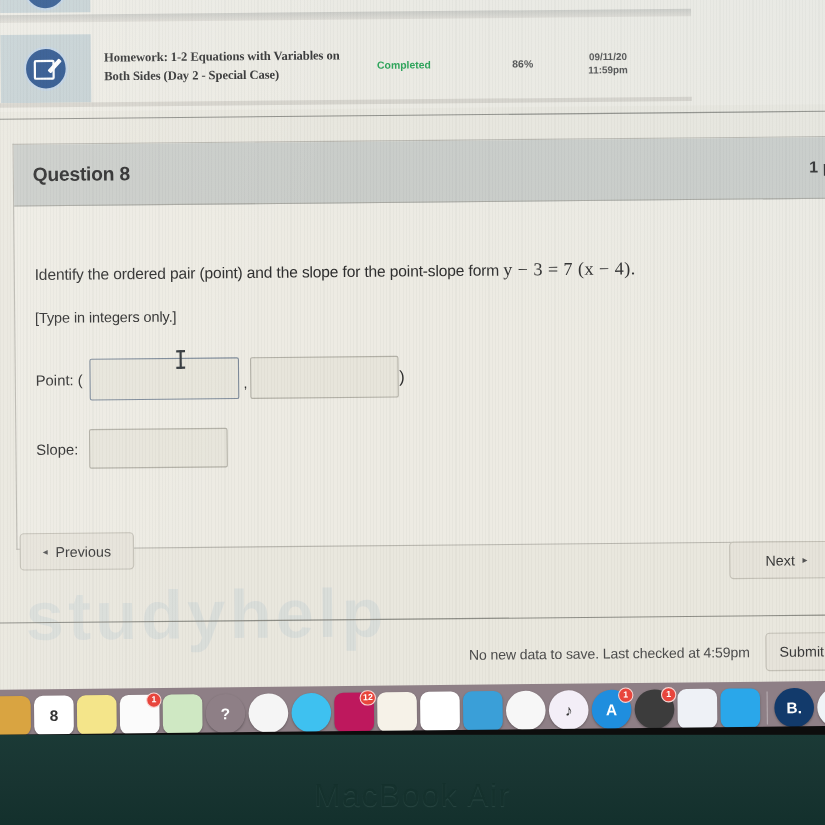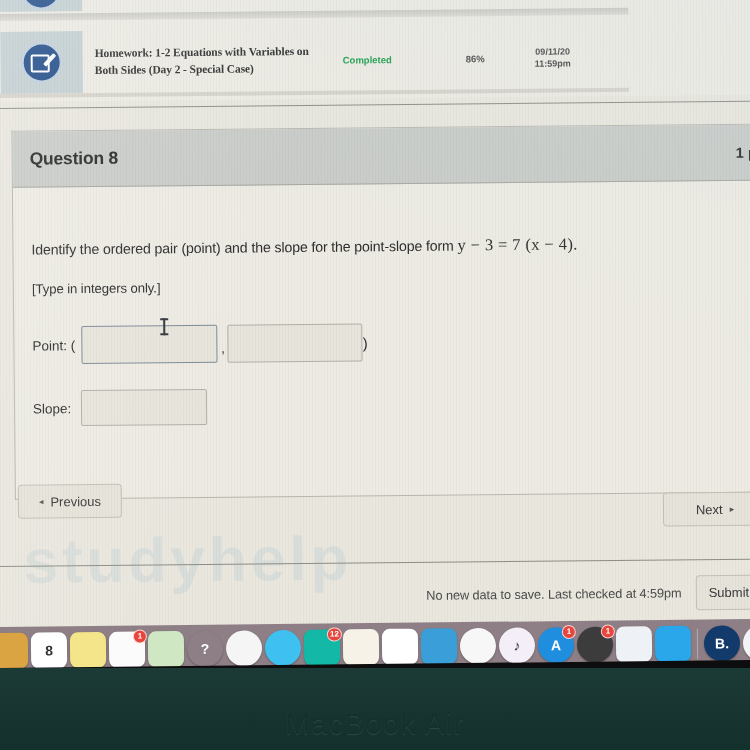--- a/index.html
+++ b/index.html
@@ -505,21 +505,21 @@
     <div class="dock-icon" style="background: rgb(244, 229, 138);"></div>
     <div class="dock-icon" style="background: rgb(251, 251, 251);">
       <span class="badge">1</span>
     </div>
     <div class="dock-icon" style="background: rgb(207, 232, 195);"></div>
     <div class="dock-icon round" style="background: rgb(142, 127, 134);">
       <span style="color: rgb(255, 255, 255); font-weight: 700; font-size: 14px;">?</span>
     </div>
     <div class="dock-icon round" style="background: rgb(245, 245, 245);"></div>
     <div class="dock-icon round" style="background: rgb(62, 193, 240);"></div>
-    <div class="dock-icon" style="background: #14b8a6;">
+    <div class="dock-icon" style="background: #be185d;">
       <span class="badge">12</span>
     </div>
     <div class="dock-icon" style="background: rgb(246, 242, 232);"></div>
     <div class="dock-icon" style="background: rgb(255, 255, 255);"></div>
     <div class="dock-icon" style="background: rgb(58, 159, 216);"></div>
     <div class="dock-icon round" style="background: rgb(247, 247, 247);"></div>
     <div class="dock-icon round" style="background: rgb(243, 238, 247);">
       <span style="color: rgb(51, 51, 51); font-weight: 700; font-size: 14px;">♪</span>
     </div>
     <div class="dock-icon round" style="background: rgb(31, 142, 222);">

